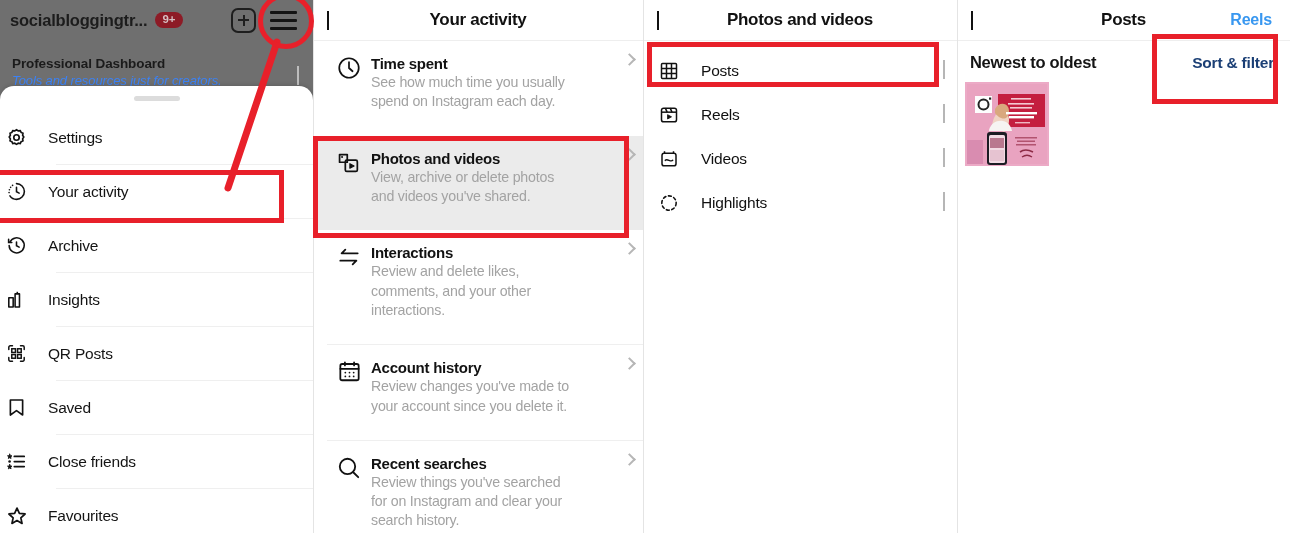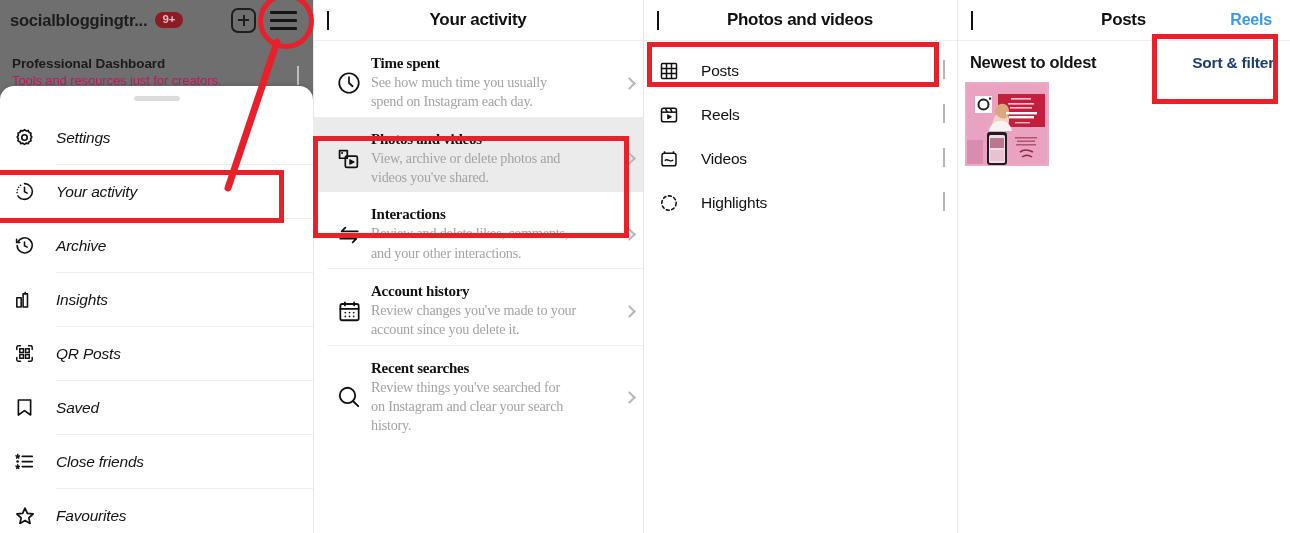--- a/index.html
+++ b/index.html
@@ -29,43 +29,43 @@
   .p1-plus { margin-left:auto; width:25px; height:25px; border:2px solid #1e1e1e; border-radius:7px;
              position:relative; }
   .p1-plus::before, .p1-plus::after { content:""; position:absolute; background:#1e1e1e; }
   .p1-plus::before { left:5px; right:5px; top:50%; height:2px; transform:translateY(-50%); }
   .p1-plus::after { top:5px; bottom:5px; left:50%; width:2px; transform:translateX(-50%); }
   .p1-burger { margin-left:14px; width:27px; height:19px; display:flex; flex-direction:column; justify-content:space-between; margin-right:6px;}
   .p1-burger i { display:block; height:3px; background:#141414; border-radius:1px; }
 
   .p1-prodash { position:absolute; left:0; top:56px; width:313px; padding:0 12px; }
   .p1-pd-title { font-size:13.5px; font-weight:700; color:#1b1b1b; letter-spacing:-0.1px; }
-  .p1-pd-sub { font-size:13px; color:#be185d; margin-top:2px; letter-spacing:-0.1px; }
+  .p1-pd-sub { font-size:13px; color:#3b82f6; margin-top:2px; letter-spacing:-0.1px;font-style:italic; }
   .p1-pd-chev { position:absolute; right:14px; top:12px; }
 
   .p1-sheet {
     position:absolute; left:0; top:86px; width:313px; height:447px;
     background:#fff; border-radius:14px 14px 0 0; box-shadow:0 -1px 4px rgba(0,0,0,.13);
   }
   .p1-grabber { width:46px; height:5px; background:#dcdcdc; border-radius:3px; margin:10px auto 0; }
 
   .p1-list { margin-top:10px; }
-  .p1-row { position:relative; display:flex; align-items:center; height:53px; padding-left:14px;font-style:italic; }
+  .p1-row { position:relative; display:flex; align-items:center; height:53px; padding-left:6px; }
   .p1-row .ico { width:30px; display:flex; align-items:center; justify-content:flex-start; flex:none; }
   .p1-row .lbl { font-size:15.5px; color:#141414; margin-left:12px; letter-spacing:-0.2px; }
   .p1-div { height:1px; background:#efefef; margin-left:56px; margin-right:0; }
 
   
   #panel-activity { width: 330px; }
   .hdr { position:relative; height:40px; display:flex; align-items:center; justify-content:center; }
   .hdr .back { position:absolute; left:14px; top:50%; transform:translateY(-50%); }
   .hdr .ttl { font-size:17px; font-weight:700; color:#111; letter-spacing:-0.3px; }
   .hdr-line { height:1px; background:#eee; }
 
-  .act-row { position:relative; display:flex; align-items:center; padding:14px 0 5px 14px;font-family:Liberation Serif, serif; }
+  .act-row { position:relative; display:flex; align-items:flex-start; padding:14px 0 24px 14px; }
   .act-row .ico { width:44px; flex:none; display:flex; justify-content:center; align-items:center; }
   .act-txt { flex:1; padding-right:14px; }
   .act-title { font-size:15px; font-weight:700; color:#121212; letter-spacing:-0.25px; }
   .act-desc { font-size:14.2px; color:#a3a3a3; line-height:1.36; margin-top:1px; letter-spacing:-0.2px; max-width:205px;}
   .act-chev { width:28px; flex:none; display:flex; justify-content:center; }
   .act-div { height:1px; background:#efefef; margin-left:14px; }
   .act-row.selected { background:#ebebeb; }
 
   
   #panel-pv { width: 314px; }

